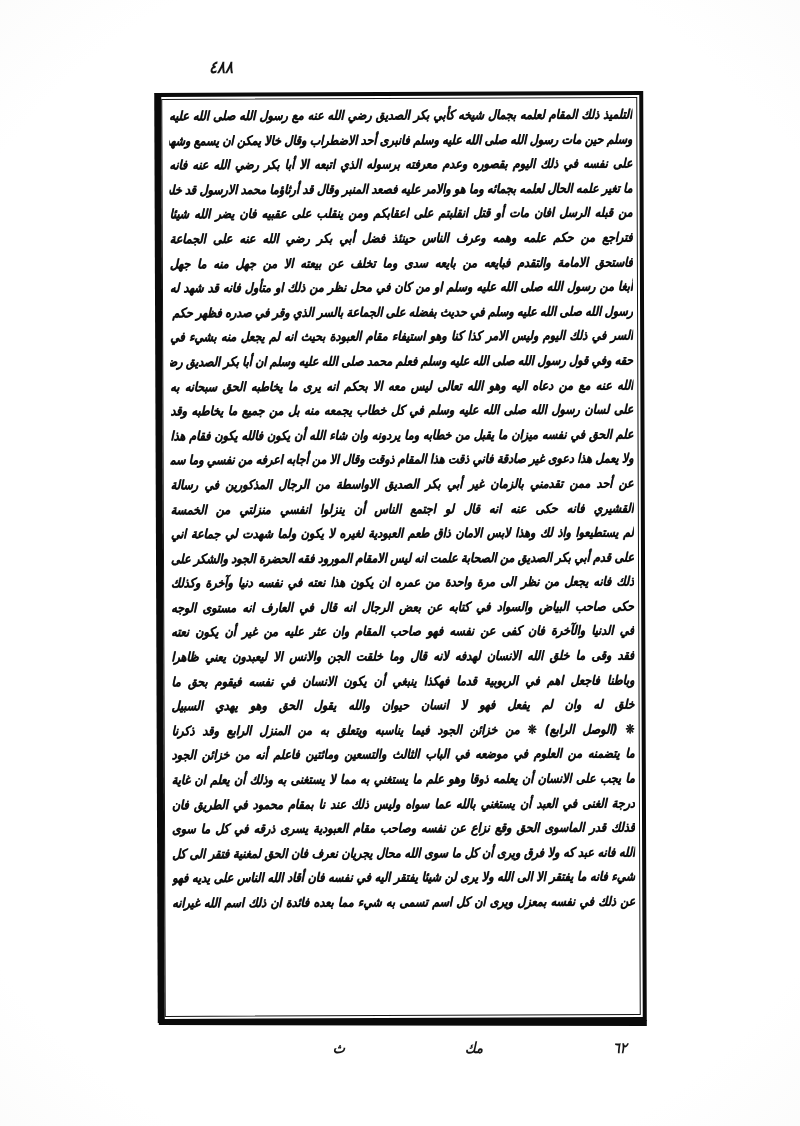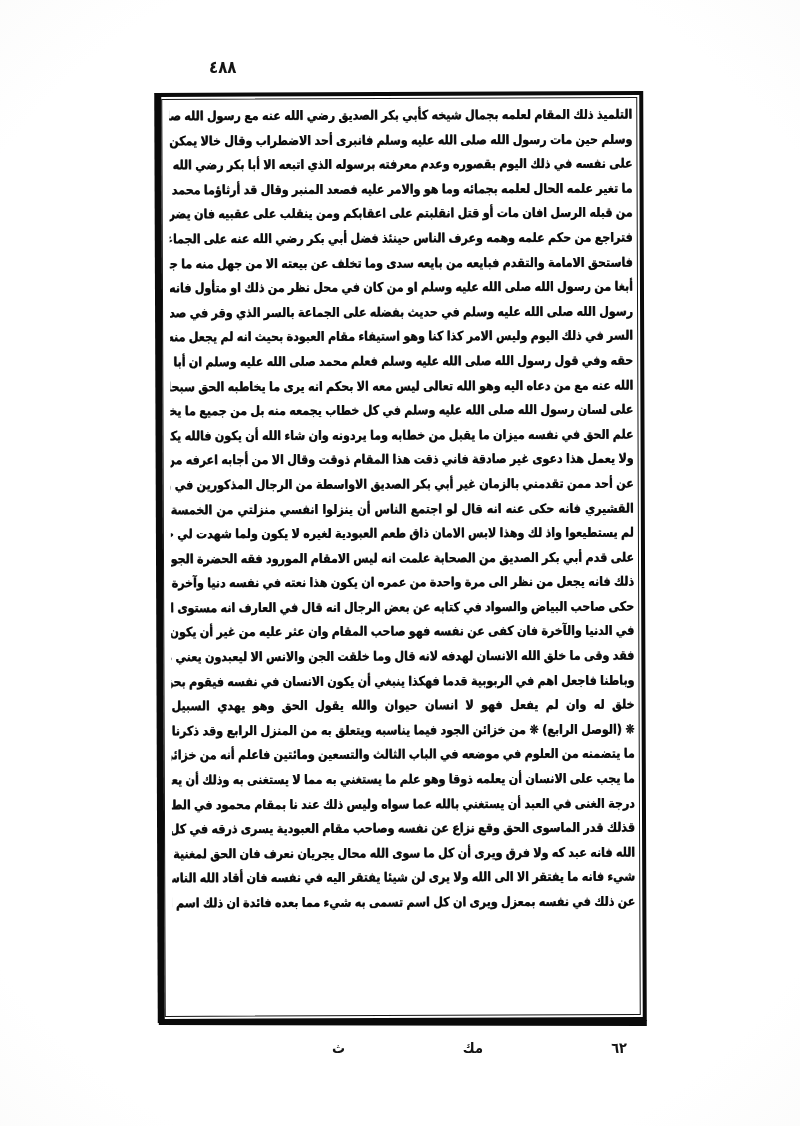--- a/index.html
+++ b/index.html
@@ -13,20 +13,21 @@
     position: relative;
     overflow: hidden;
     font-family: "DejaVu Sans", sans-serif;
   }
 
   
   #scan-page {
     position: absolute;
     inset: 0;
     background: #7dd3fc;
+    font-style: italic;
   }
 
   
   #paper-grain {
     position: absolute;
     inset: 0;
     background:
       radial-gradient(ellipse 120% 100% at 50% 50%, #ffffff 55%, #f7f7f6 80%, #f2f1ef 100%);
     pointer-events: none;
   }

